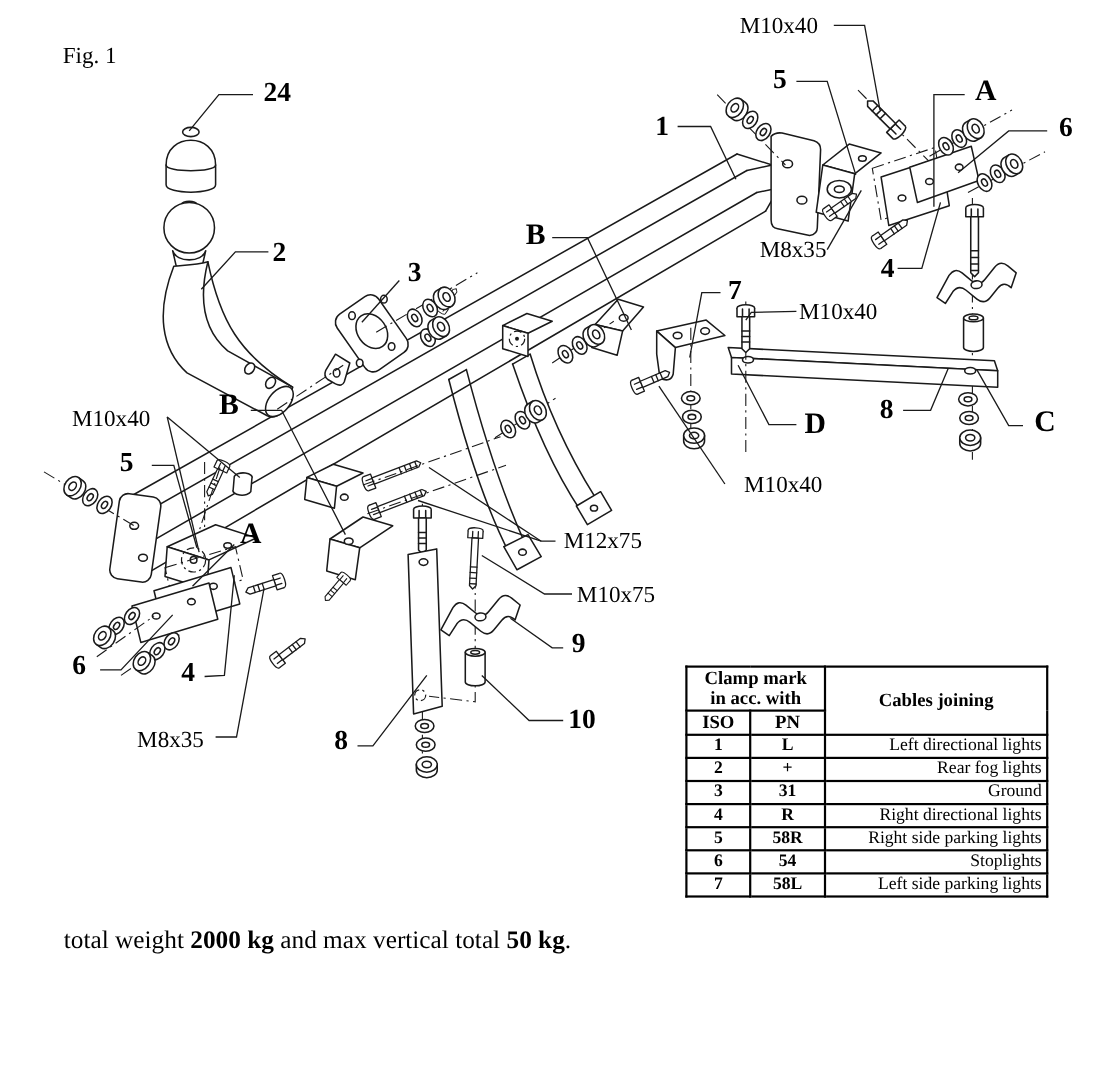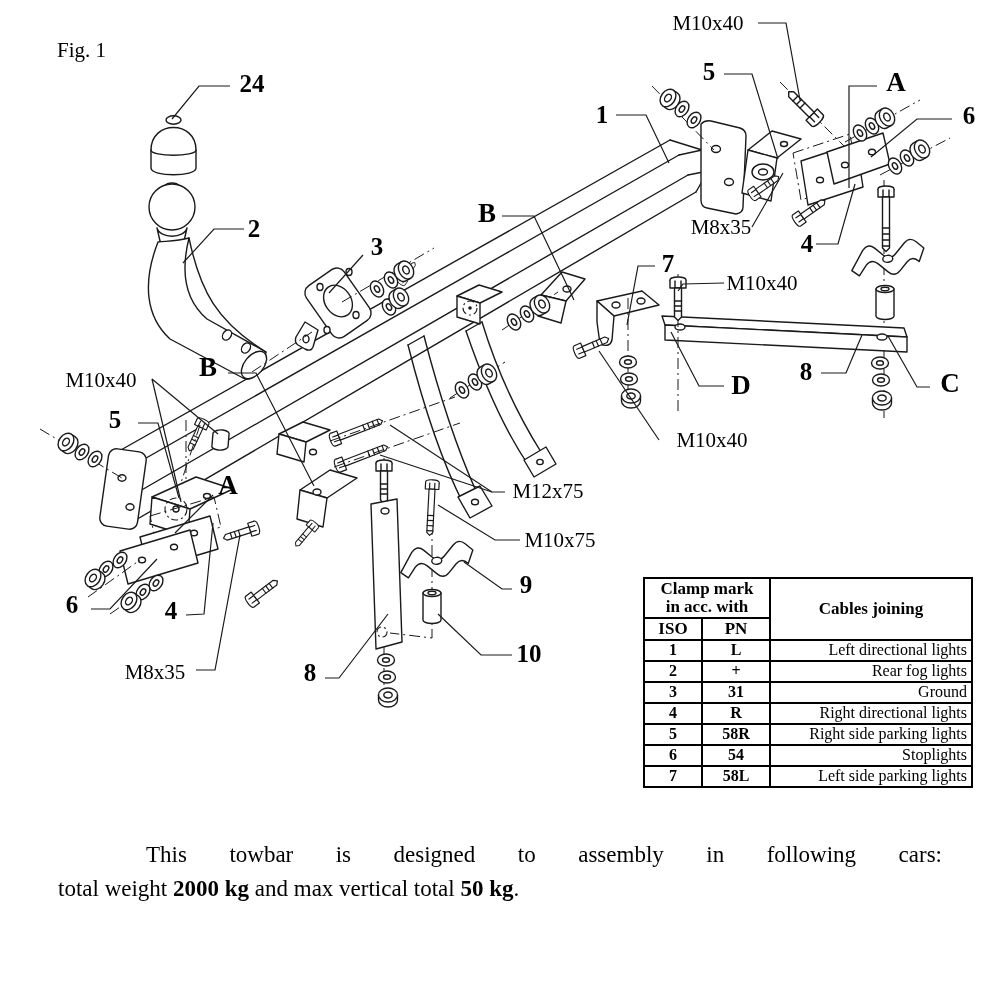--- a/index.html
+++ b/index.html
@@ -9,21 +9,21 @@
   .ln{fill:none;stroke:#1a1a1a;stroke-width:1.4;stroke-linecap:round;stroke-linejoin:round;}
   .fillw{fill:#fff;stroke:#1a1a1a;stroke-width:1.4;stroke-linejoin:round;}
   .dd{fill:none;stroke:#1a1a1a;stroke-width:1;stroke-dasharray:11 4 2 4;}
   .ddc{fill:none;stroke:#1a1a1a;stroke-width:1.1;stroke-dasharray:7 3 2 3;}
   .ldr{fill:none;stroke:#1a1a1a;stroke-width:1.2;}
   .lbl{font-family:"Liberation Serif",serif;font-weight:bold;font-size:25px;fill:#000;}
   .lblL{font-size:27px;}
   .spec{font-family:"Liberation Serif",serif;font-size:21px;fill:#000;}
   .cap{font-family:"Liberation Serif",serif;font-size:21px;fill:#000;}
   
-  table.tbl{position:absolute;left:623px;top:577px;border-collapse:collapse;background:#fff;margin-left:20px;}
+  table.tbl{position:absolute;left:623px;top:605px;border-collapse:collapse;background:#fff;}
   .tbl th,.tbl td{border:2px solid #000;font-family:"Liberation Serif",serif;line-height:1.05;}
   .tbl th{font-weight:bold;font-size:17px;text-align:center;padding:1px 4px;}
   .tbl td{font-size:16px;padding:0 4px;height:19px;}
   .tbl td.c{text-align:center;font-weight:bold;width:48px;}
   .tbl td.p{text-align:center;font-weight:bold;width:58px;}
   .tbl td.n{text-align:right;width:192px;}
   
   .para{position:absolute;left:58px;top:838px;width:884px;font-size:23px;line-height:34px;}
   .jl{text-align:justify;text-align-last:justify;}
   .ll{text-align:left;}
@@ -390,19 +390,16 @@
   </tr>
   <tr>
     <td class="c">7</td>
     <td class="p">58L</td>
     <td class="n">Left side parking lights</td>
   </tr>
 </tbody>
     </table>
 
 <div class="para">
-  <div class="jl ind">
-    <span>This towbar is designed to assembly in following cars:</span>
-  </div>
   <div class="ll"><span>total weight </span><b>2000 kg</b><span> and max vertical total </span><b>50 kg</b><span>.</span></div>
 </div>
 
 </div>
 
 </body></html>

